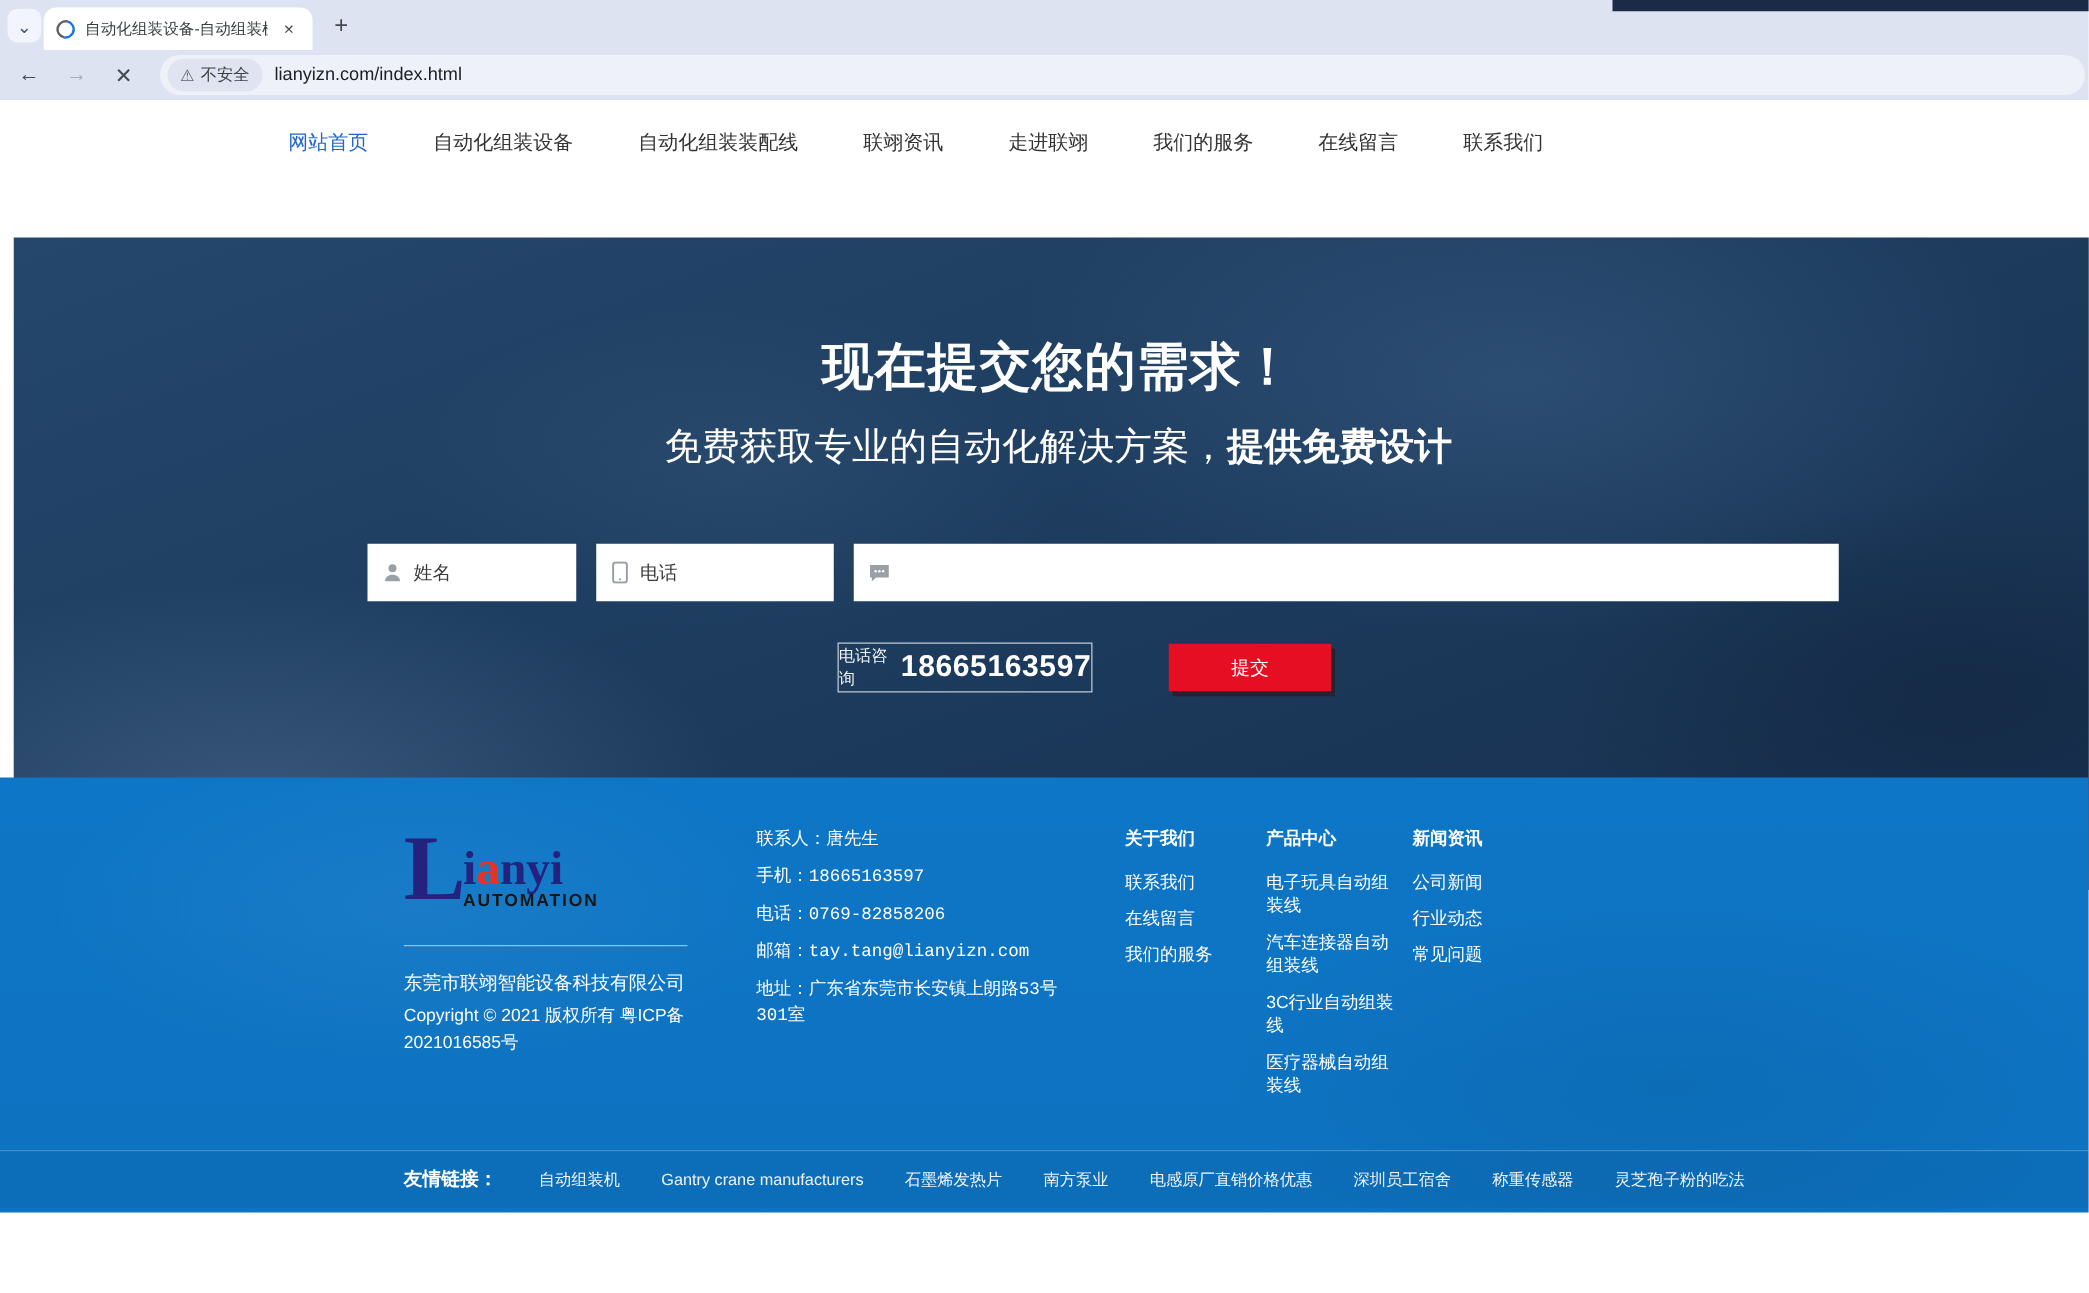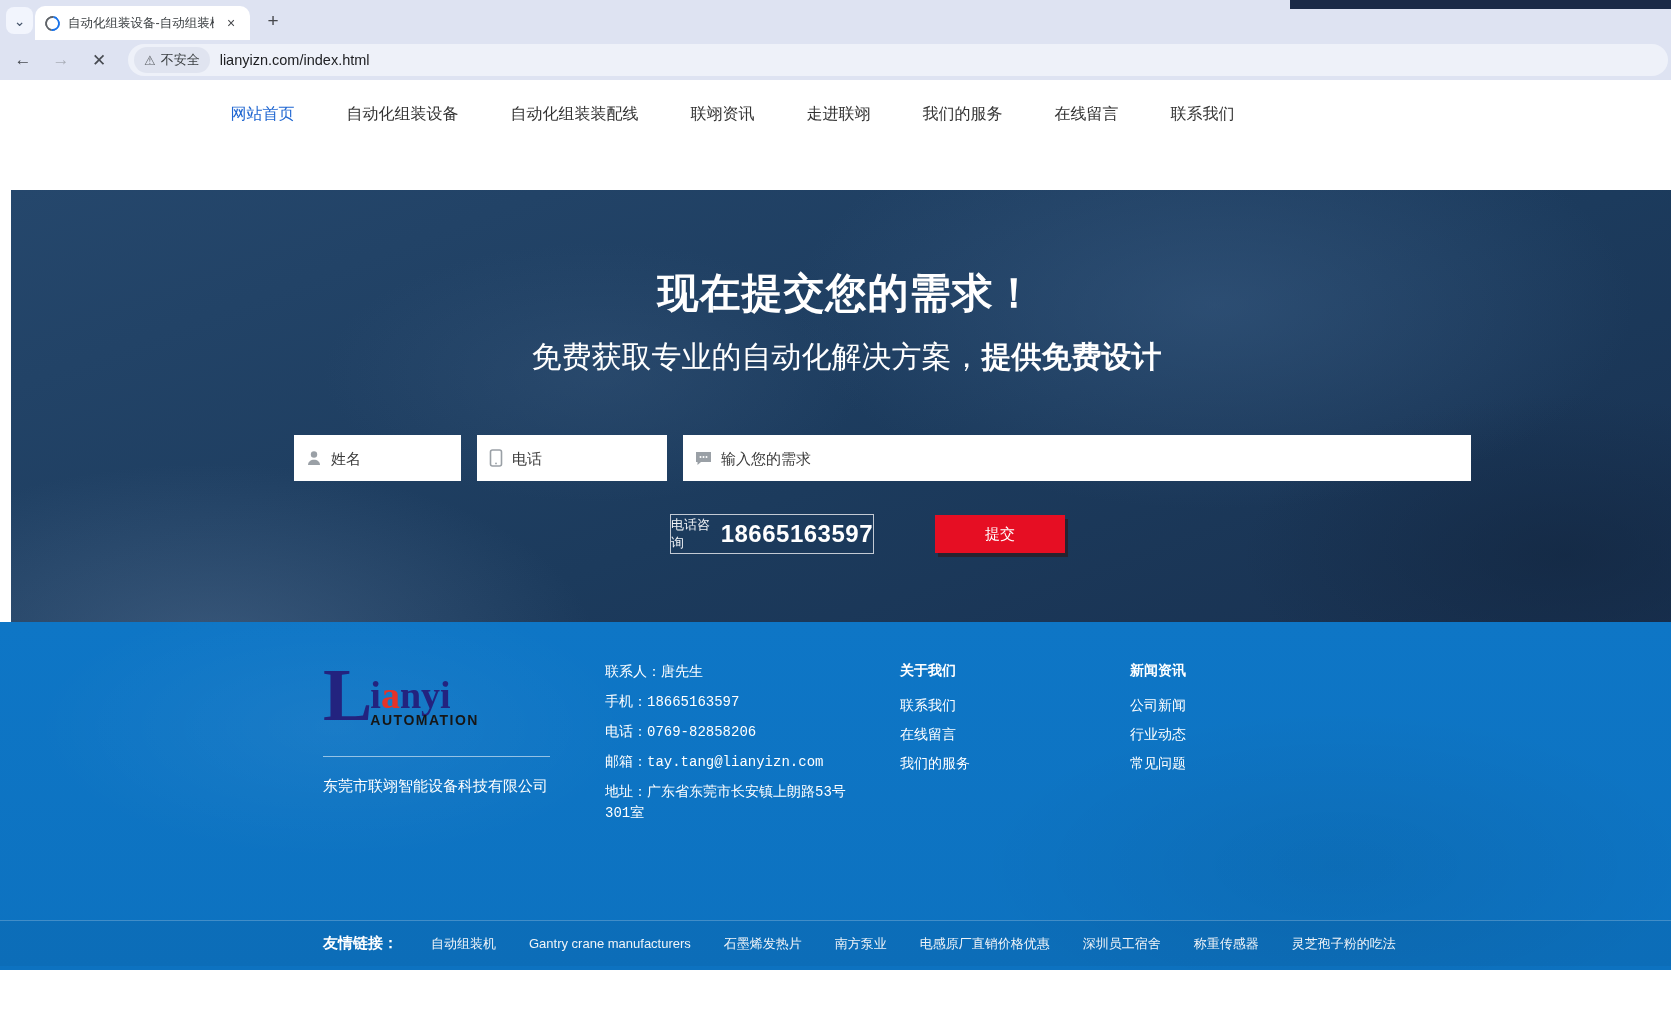--- a/index.html
+++ b/index.html
@@ -202,21 +202,20 @@
       </svg>
       <input type="text" placeholder="电话" style="">
     </div>
     <div class="field demand">
       <svg width="17" height="15" viewBox="0 0 17 15">
         <path d="M1 1h15v10H6l-3.5 3v-3H1z" fill="#9aa0a6"></path>
         <circle cx="5.5" cy="6" r="1" fill="#fff"></circle>
           <circle cx="8.5" cy="6" r="1" fill="#fff"></circle>
           <circle cx="11.5" cy="6" r="1" fill="#fff"></circle>
       </svg>
-      <input type="text" placeholder="输入您的需求" style="">
     </div>
   </div>
 
   <div class="cta-row">
     <div class="phone-box">
       <span class="lbl">电话咨询</span>
       <span class="num">18665163597</span>
     </div>
     <button class="submit-btn">提交</button>
   </div>
@@ -227,38 +226,49 @@
   <div class="f-left">
     <div class="logo">
       <span class="logo-L">L</span>
       <span class="logo-rest">
         <span class="logo-word"><span>i</span><span class="red">a</span><span>nyi</span></span>
         <span class="logo-sub">AUTOMATION</span>
       </span>
     </div>
     <div class="f-divider"></div>
     <div class="f-company">东莞市联翊智能设备科技有限公司</div>
+    <div class="f-copyright">
+      <div>Copyright © 2021 版权所有  粤ICP备</div>
+      <div>2021016585号</div>
+    </div>
   </div>
 
   <div class="f-contact">
     <div>联系人：唐先生</div>
     <div>手机：18665163597</div>
     <div>电话：0769-82858206</div>
     <div>邮箱：tay.tang@lianyizn.com</div>
     <div class="addr">地址：广东省东莞市长安镇上朗路53号</div>
     <div>301室</div>
   </div>
 
   <div class="f-col c1">
     <div class="col-title">关于我们</div>
     <a>联系我们</a>
     <a>在线留言</a>
     <a>我们的服务</a>
   </div>
 
+  <div class="f-col c2">
+    <div class="col-title">产品中心</div>
+    <a>电子玩具自动组装线</a>
+    <a>汽车连接器自动组装线</a>
+    <a>3C行业自动组装线</a>
+    <a>医疗器械自动组装线</a>
+  </div>
 
   <div class="f-col c3">
     <div class="col-title">新闻资讯</div>
     <a>公司新闻</a>
     <a>行业动态</a>
     <a>常见问题</a>
   </div>
 
   <div class="friend-bar">
     <span class="friend-label">友情链接：</span>

